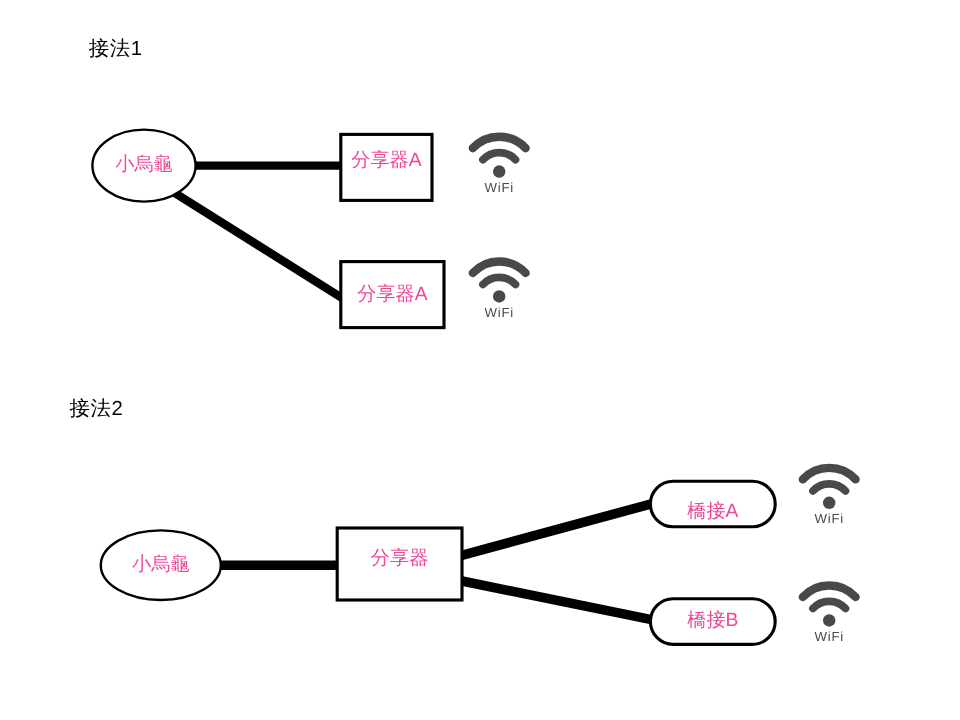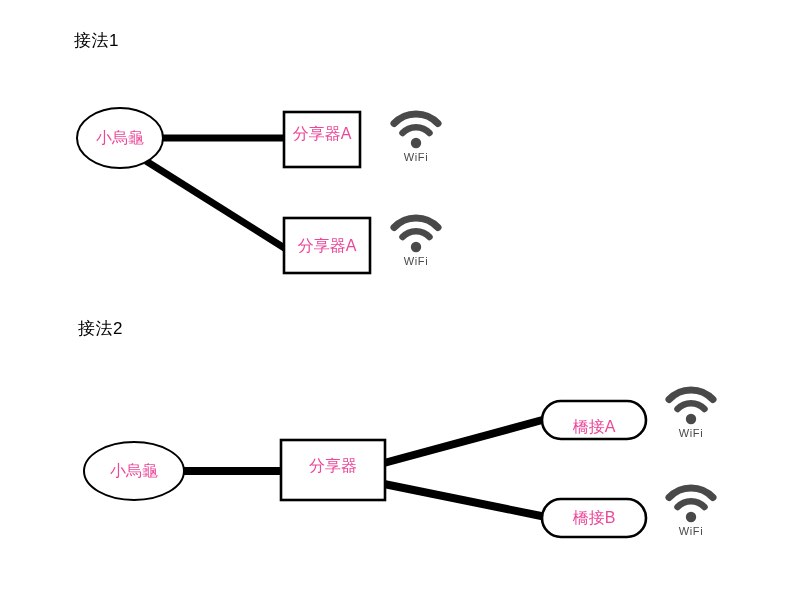--- a/index.html
+++ b/index.html
@@ -24,21 +24,21 @@
   }
   .section-title {
     position: absolute;
     font-size: 17px;
     line-height: 1;
     color: #000;
     white-space: nowrap;
     letter-spacing: 0.5px;
   }
   #title-1 { left: 74px; top: 32px; }
-  #title-2 { left: 58px; top: 320px; margin-left: 20px; }
+  #title-2 { left: 58px; top: 332px; }
 
   .node-label {
     position: absolute;
     display: flex;
     align-items: center;
     justify-content: center;
     font-size: 16px;
     line-height: 1;
     white-space: nowrap;
     color: #ec4899;

